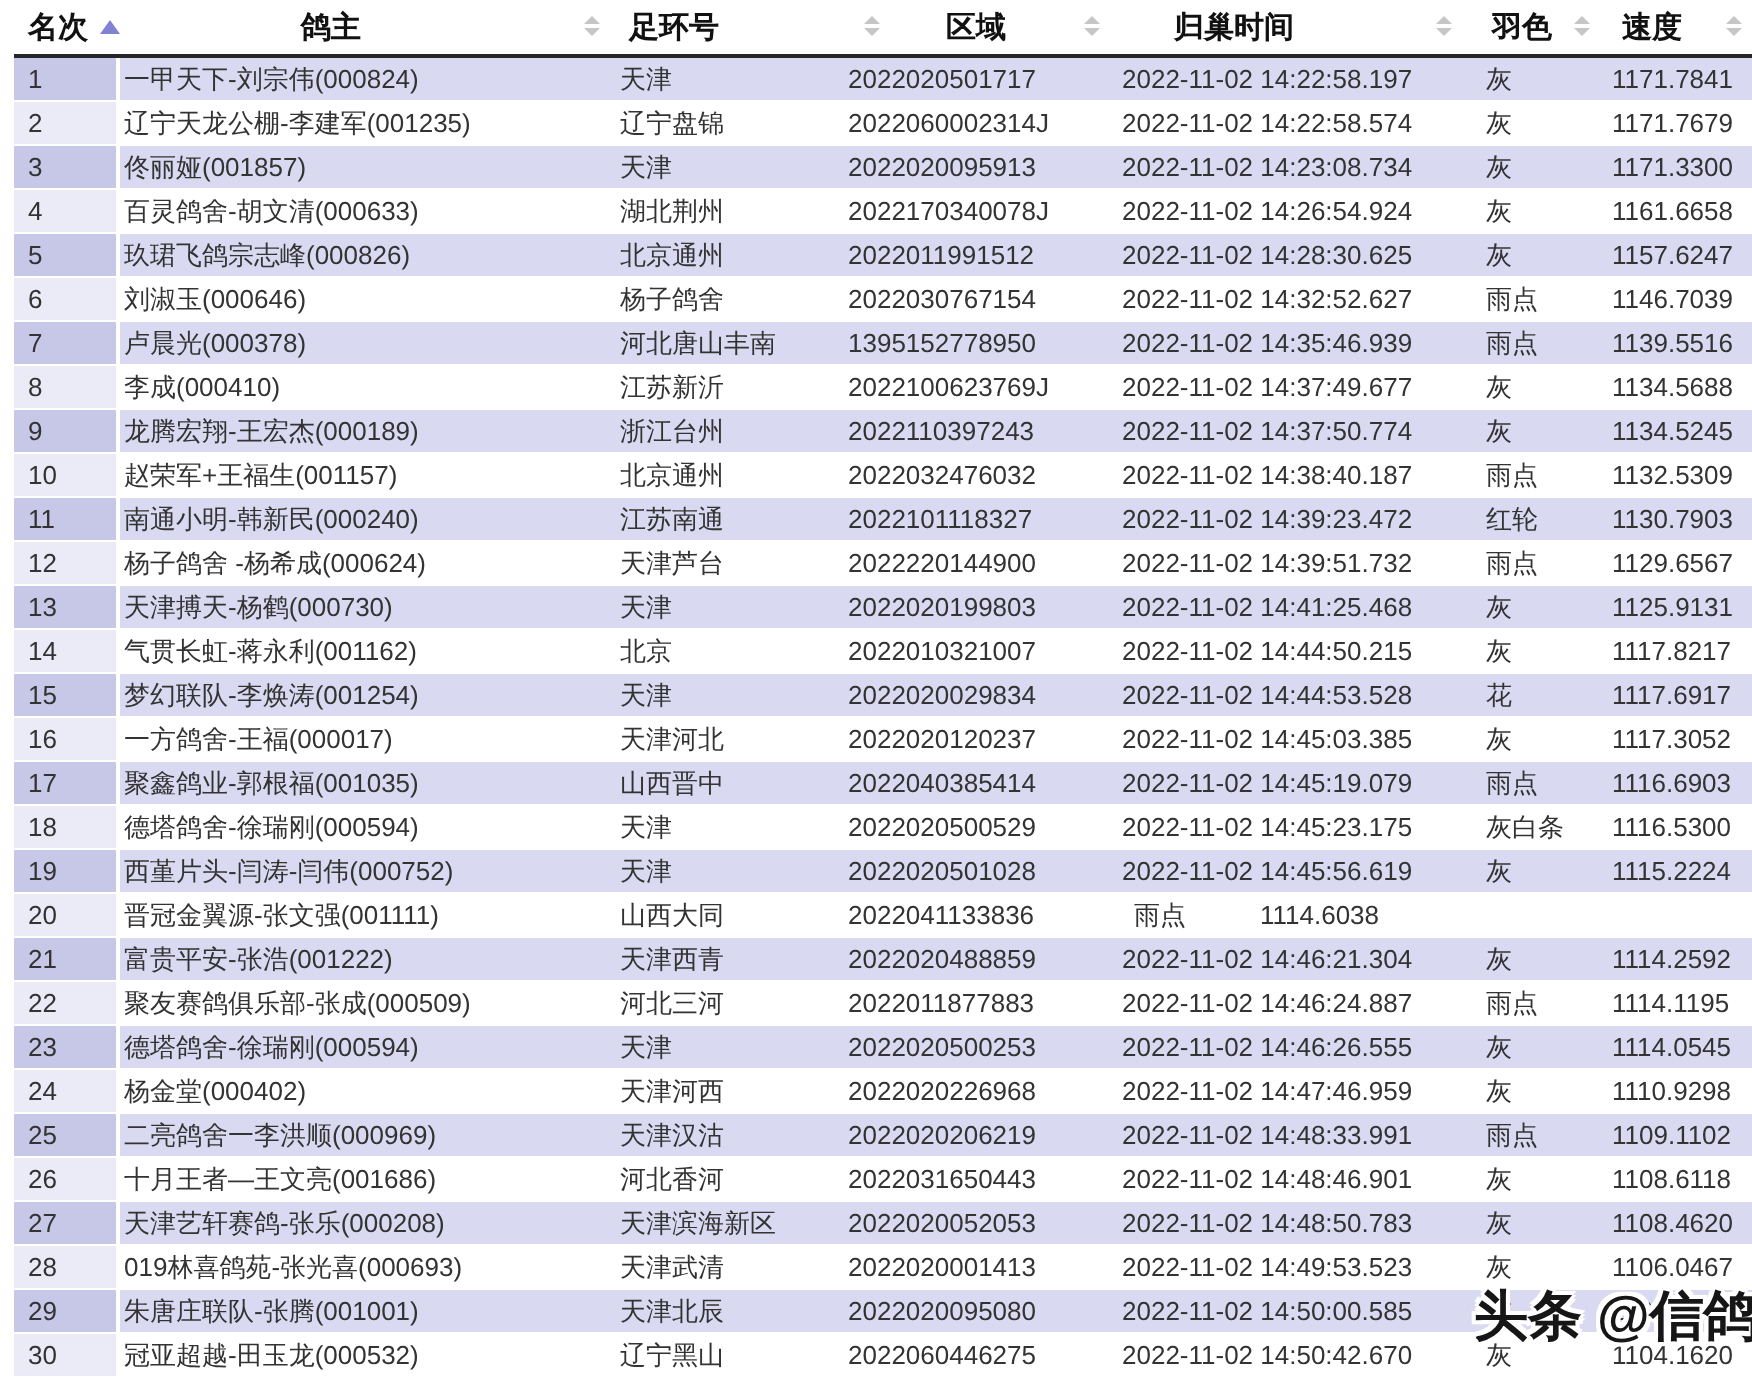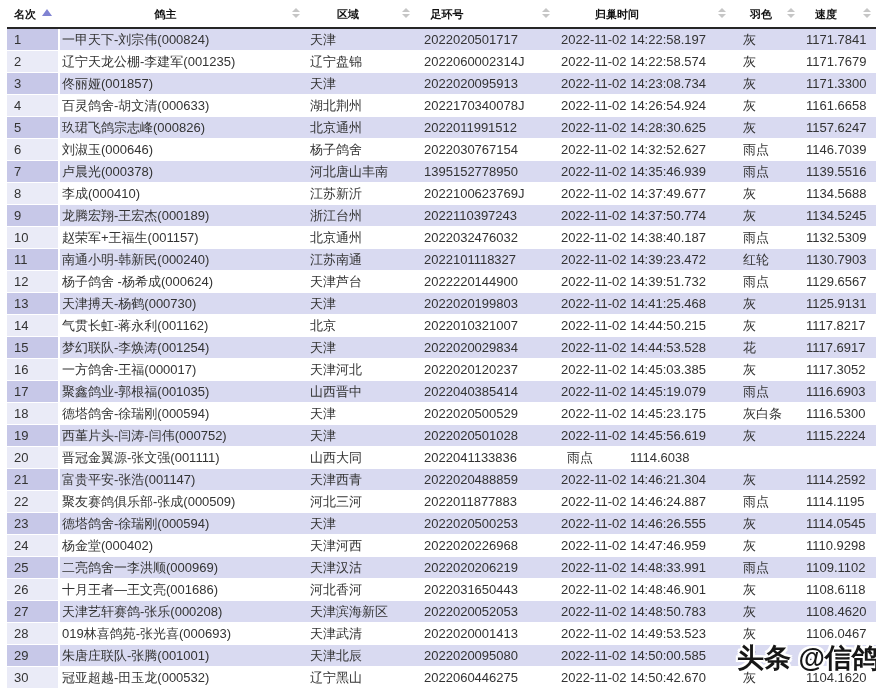--- a/index.html
+++ b/index.html
@@ -8,21 +8,21 @@
   .page { position:relative; width:876px; height:690px; }
 
   
   .cropped-box { position:absolute; left:56px; top:-3px; width:52px; height:8px;
     background:#fff; border:1px solid #919191; }
 
   .grid { position:absolute; left:7px; top:0; width:869px; }
 
   
   .hdr { display:flex; height:29px; border-bottom:2px solid #262626; background:#fff; }
-  .hcell { position:relative; font-weight:bold; font-size:11px; color:#111;
+  .hcell { position:relative; font-weight:bold; font-size:15px; color:#111;
     line-height:27px; text-align:center; cursor:pointer; }
   .hcell.rank { text-align:left; padding-left:7px; }
   .hlabel { vertical-align:middle; }
   
   .col1{width:53px;} .col2{width:245px;} .col3{width:110px;} .col4{width:140px;}
   .col5{width:176px;} .col6{width:69px;} .col7{width:76px;}
   
   .hcell.col2{padding-right:34px;} .hcell.col3{padding-right:24px;}
   .hcell.col4{padding-right:76px;} .hcell.col5{padding-right:52px;}
   .hcell.col6{padding-right:9px;}  .hcell.col7{padding-right:24px;}
@@ -64,29 +64,29 @@
       <div class="hcell col1 rank">
         <span class="hlabel">名次</span><span class="asc-arrow"></span>
       </div>
       <div class="hcell col2">
         <span class="hlabel">鸽主</span>
         <span class="sortpair">
             <i class="tri-u"></i>
             <i class="tri-d"></i>
           </span>
       </div>
+      <div class="hcell col4">
+        <span class="hlabel">足环号</span>
+        <span class="sortpair">
+            <i class="tri-u"></i>
+            <i class="tri-d"></i>
+          </span>
+      </div>
       <div class="hcell col3">
         <span class="hlabel">区域</span>
-        <span class="sortpair">
-            <i class="tri-u"></i>
-            <i class="tri-d"></i>
-          </span>
-      </div>
-      <div class="hcell col4">
-        <span class="hlabel">足环号</span>
         <span class="sortpair">
             <i class="tri-u"></i>
             <i class="tri-d"></i>
           </span>
       </div>
       <div class="hcell col5">
         <span class="hlabel">归巢时间</span>
         <span class="sortpair">
             <i class="tri-u"></i>
             <i class="tri-d"></i>
@@ -283,21 +283,21 @@
         <div class="row">
         <div class="cell col1 c-rank">20</div>
         <div class="cell col2 c-owner">晋冠金翼源-张文强(001111)</div>
         <div class="cell col3 c-region">山西大同</div>
         <div class="cell col4 c-ring">2022041133836</div>
         <div class="cell col6 c-color">雨点</div>
         <div class="cell col7 c-speed">1114.6038</div>
       </div>
         <div class="row stripe">
         <div class="cell col1 c-rank">21</div>
-        <div class="cell col2 c-owner">富贵平安-张浩(001147)</div>
+        <div class="cell col2 c-owner">富贵平安-张浩(001222)</div>
         <div class="cell col3 c-region">天津西青</div>
         <div class="cell col4 c-ring">2022020488859</div>
         <div class="cell col5 c-time">2022-11-02 14:46:21.304</div>
         <div class="cell col6 c-color">灰</div>
         <div class="cell col7 c-speed">1114.2592</div>
       </div>
         <div class="row">
         <div class="cell col1 c-rank">22</div>
         <div class="cell col2 c-owner">聚友赛鸽俱乐部-张成(000509)</div>
         <div class="cell col3 c-region">河北三河</div>

